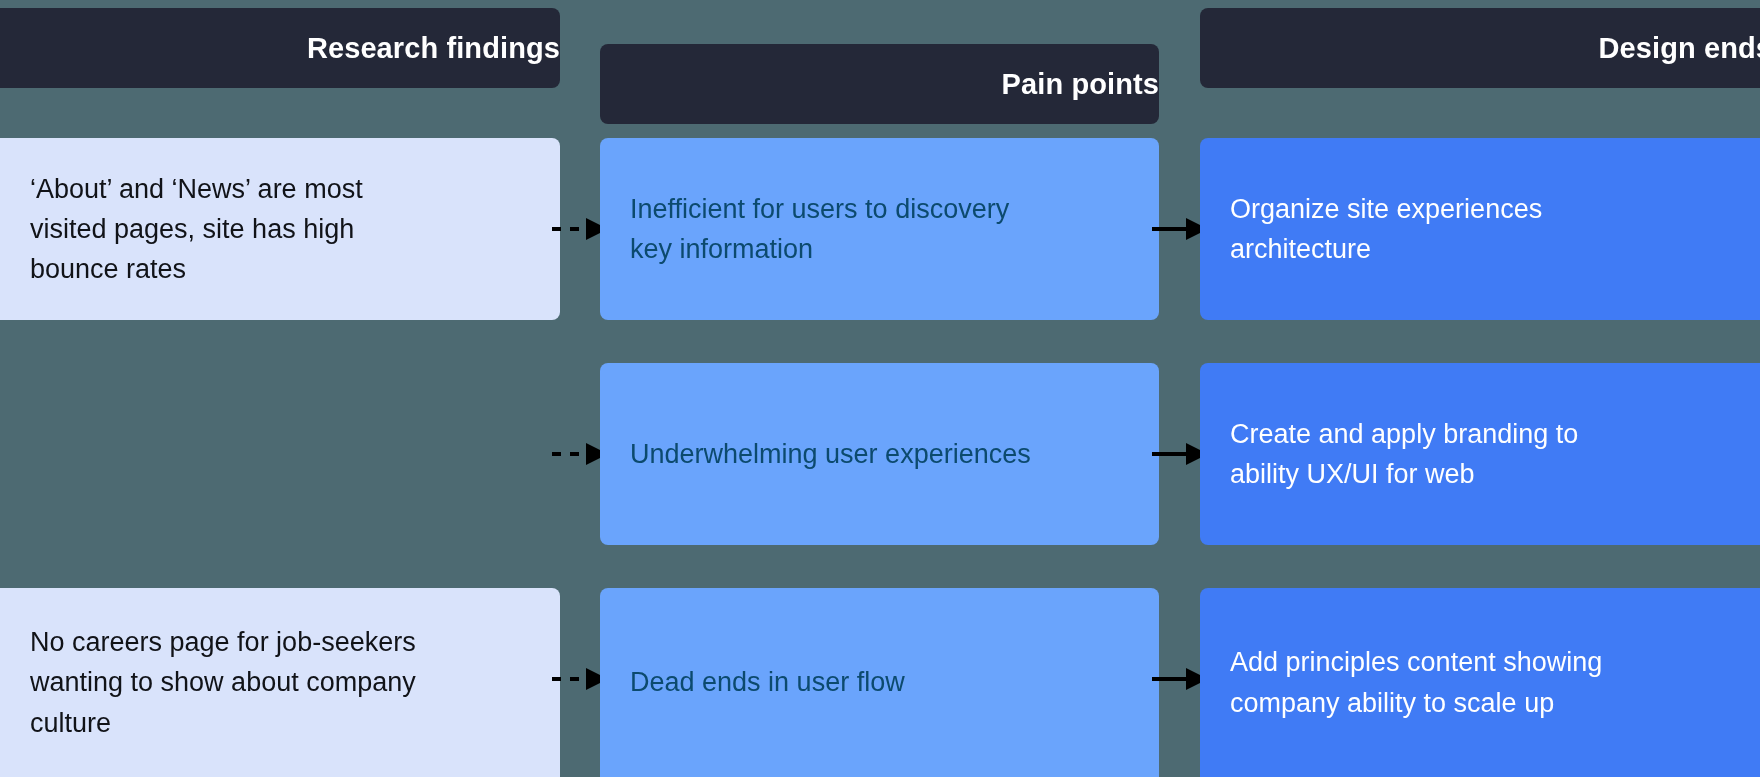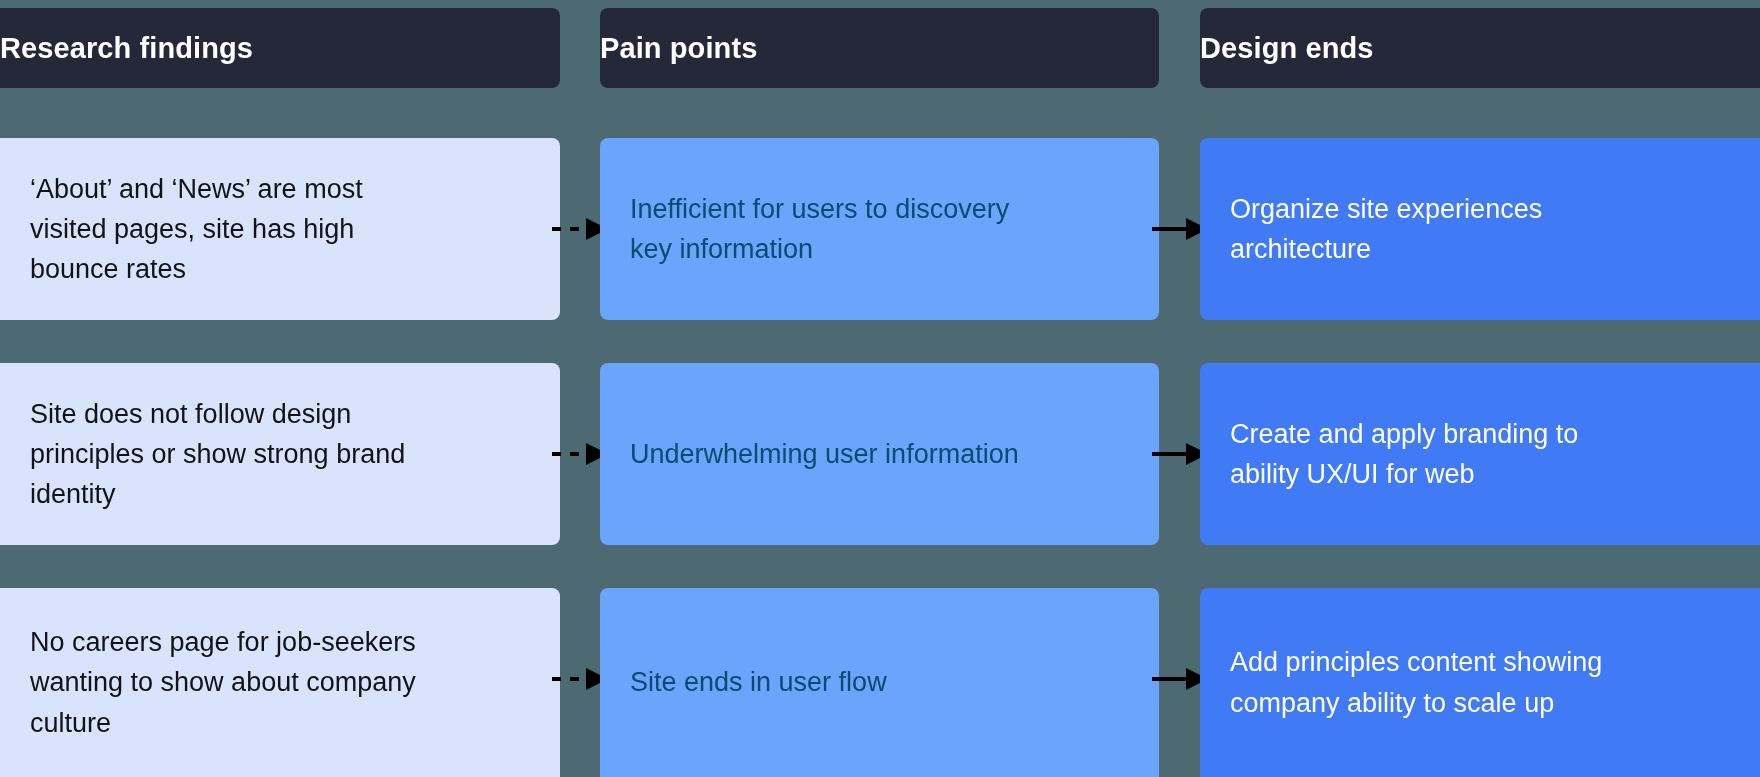--- a/index.html
+++ b/index.html
@@ -25,29 +25,29 @@
 
   
   .col-header {
     position: absolute;
     top: 8px;
     height: 80px;
     background: #242838;
     border-radius: 8px;
     display: flex;
     align-items: center;
-    justify-content: flex-start;
+    justify-content: flex-end;
     color: #ffffff;
     font-size: 29px;
     font-weight: bold;
     letter-spacing: 0.1px;
     box-sizing: border-box;
   }
   .col-header.c1 { left: 0px;    width: 560px; border-top-left-radius: 0; border-bottom-left-radius: 0; }
-  .col-header.c2 { left: 600px;  width: 559px; }
+  .col-header.c2 { left: 600px;  width: 559px; margin-top: 36px; }
   .col-header.c3 { left: 1200px; width: 572px; border-top-right-radius: 0; border-bottom-right-radius: 0; }
 
   
   .card {
     position: absolute;
     box-sizing: border-box;
     border-radius: 8px;
     display: flex;
     align-items: center;
     padding: 0 30px;
@@ -141,35 +141,30 @@
       <line x1="0" y1="17" x2="38" y2="17" stroke="#000000" stroke-width="4"></line>
       <polygon points="34,6 56,17 34,28" fill="#000000"></polygon>
     </svg>
   </div>
 
   <div class="card c3 row1">
     <span class="card-text">Organize site experiences
 architecture</span>
   </div>
 
-  <div class="card c1 row2">
-    <span class="card-text">Site does not follow design
-principles or show strong brand
-identity</span>
-  </div>
 
   <div class="connector conn-a conn-r2">
     <svg width="56" height="34" viewBox="0 0 56 34" aria-hidden="true">
       <line x1="0" y1="17" x2="36" y2="17" stroke="#000000" stroke-width="4" stroke-dasharray="9 9"></line>
       <polygon points="34,6 56,17 34,28" fill="#000000"></polygon>
     </svg>
   </div>
 
   <div class="card c2 row2">
-    <span class="card-text">Underwhelming user information</span>
+    <span class="card-text">Underwhelming user experiences</span>
   </div>
 
   <div class="connector conn-b conn-r2">
     <svg width="56" height="34" viewBox="0 0 56 34" aria-hidden="true">
       <line x1="0" y1="17" x2="38" y2="17" stroke="#000000" stroke-width="4"></line>
       <polygon points="34,6 56,17 34,28" fill="#000000"></polygon>
     </svg>
   </div>
 
   <div class="card c3 row2">
@@ -184,21 +179,21 @@
   </div>
 
   <div class="connector conn-a conn-r3">
     <svg width="56" height="34" viewBox="0 0 56 34" aria-hidden="true">
       <line x1="0" y1="17" x2="36" y2="17" stroke="#000000" stroke-width="4" stroke-dasharray="9 9"></line>
       <polygon points="34,6 56,17 34,28" fill="#000000"></polygon>
     </svg>
   </div>
 
   <div class="card c2 row3">
-    <span class="card-text">Site ends in user flow</span>
+    <span class="card-text">Dead ends in user flow</span>
   </div>
 
   <div class="connector conn-b conn-r3">
     <svg width="56" height="34" viewBox="0 0 56 34" aria-hidden="true">
       <line x1="0" y1="17" x2="38" y2="17" stroke="#000000" stroke-width="4"></line>
       <polygon points="34,6 56,17 34,28" fill="#000000"></polygon>
     </svg>
   </div>
 
   <div class="card c3 row3">

